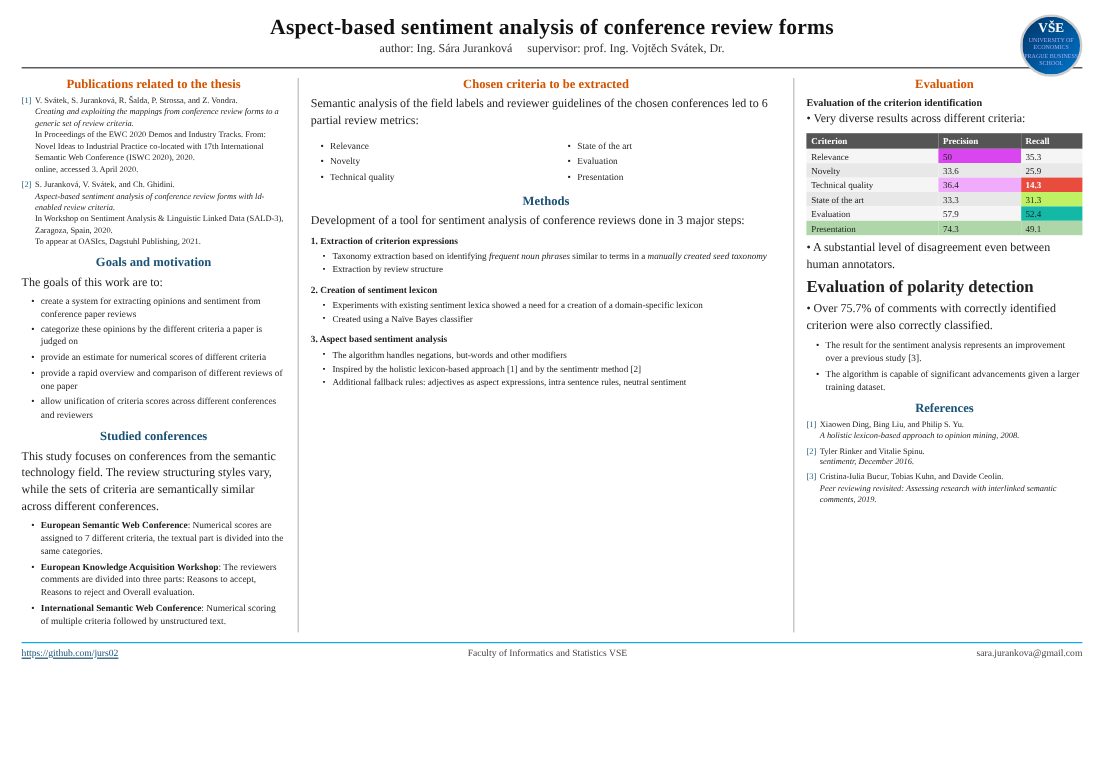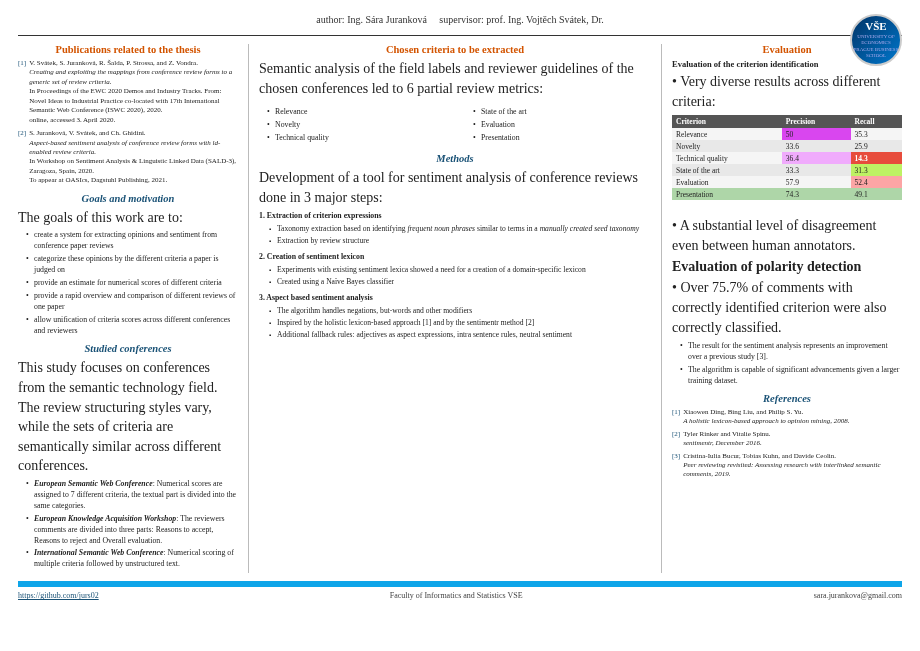--- a/index.html
+++ b/index.html
@@ -92,24 +92,23 @@
       font-weight: bold;
       font-size: 10.5px;
       text-align: center;
       margin-bottom: 4px;
     }
     .section-title.orange {
       color: #d35400;
     }
     .section-title.blue {
       color: #1a5276;
-      font-style: italic;
     }
     .body-text {
-      font-size: 14px;
+      font-size: 10px;
       line-height: 1.4;
       color: #222;
     }
     .ref-list {
       font-size: 7px;
       line-height: 1.35;
       color: #222;
     }
     .ref-item {
       margin-bottom: 4px;
@@ -132,21 +131,20 @@
       padding-left: 8px;
       position: relative;
     }
     .bullet-list li::before {
       content: '•';
       position: absolute;
       left: 0;
     }
     .bullet-list li strong {
       font-weight: bold;
-      font-style: italic;
     }
     .methods-list {
       list-style: none;
       padding-left: 0;
       margin: 4px 0;
     }
     .methods-list > li {
       font-size: 7.8px;
       line-height: 1.4;
       margin-bottom: 6px;
@@ -207,21 +205,21 @@
       background: #e8e8e8;
     }
     .eval-table tr:nth-child(odd) td {
       background: #f5f5f5;
     }
     .footer-bar {
       display: flex;
       justify-content: space-between;
       align-items: center;
       margin-top: 8px;
-      border-top: 6px solid #0ea5e9;
+      border-top: 1px solid #0ea5e9;
       padding-top: 4px;
       font-size: 8px;
       color: #444;
     }
     .footer-link {
       color: #1a5276;
       text-decoration: underline;
     }
     .col-divider {
       width: 1px;
@@ -235,20 +233,21 @@
 
 <div class="page">
 
   <div class="header">
     <div class="logo">
       <div class="logo-inner">
         <div class="logo-text">VŠE</div>
         <div class="logo-subtext" style="font-size:5px;line-height:1.3;color:#aae;">UNIVERSITY OF<br>ECONOMICS<br>PRAGUE BUSINESS<br>SCHOOL</div>
       </div>
     </div>
+    <div class="header-title">Aspect-based sentiment analysis of conference review forms</div>
     <div class="header-author">
       <span>author: Ing. Sára Juranková</span>
       &nbsp;&nbsp;&nbsp;
       <span>supervisor: prof. Ing. Vojtěch Svátek, Dr.</span>
     </div>
   </div>
 
   <hr class="divider-h">
 
   <div class="columns">
@@ -372,32 +371,32 @@
       <td style="background:#e74c3c;color:white;font-weight:bold;">14.3</td>
     </tr>
               <tr>
       <td style="background:#e8e8e8;">State of the art</td>
       <td style="background:#e8e8e8;">33.3</td>
       <td style="background:#bef264;">31.3</td>
     </tr>
               <tr>
       <td style="background:#f5f5f5;">Evaluation</td>
       <td style="background:#f5f5f5;">57.9</td>
-      <td style="background:#fca5a5;">52.4</td>
+      <td style="background:#14b8a6;">52.4</td>
     </tr>
               <tr>
       <td style="background:#aed6a8;">Presentation</td>
       <td style="background:#aed6a8;">74.3</td>
       <td style="background:#aed6a8;">49.1</td>
     </tr>
             </tbody>
           </table>
       </div>
 
-      <div class="body-text" style="margin-top:16px;margin-bottom:4px;">• <span>A substantial level of disagreement even between human annotators.</span></div>
+      <div class="body-text" style="margin-top:4px;margin-bottom:4px;">• <span>A substantial level of disagreement even between human annotators.</span></div>
 
       <div style="font-size:14px;font-weight:bold;color:#222;margin-bottom:3px;">Evaluation of polarity detection</div>
       <div class="body-text" style="margin-bottom:4px;">• <span>Over 75.7% of comments with correctly identified criterion were also correctly classified.</span></div>
 
       <ul class="bullet-list" id="conclusion-list">
           <li>The result for the sentiment analysis represents an improvement over a previous study [3].</li>
           <li>The algorithm is capable of significant advancements given a larger training dataset.</li>
         </ul>
 
       <div class="section-title blue" style="margin-top:6px;">References</div>

